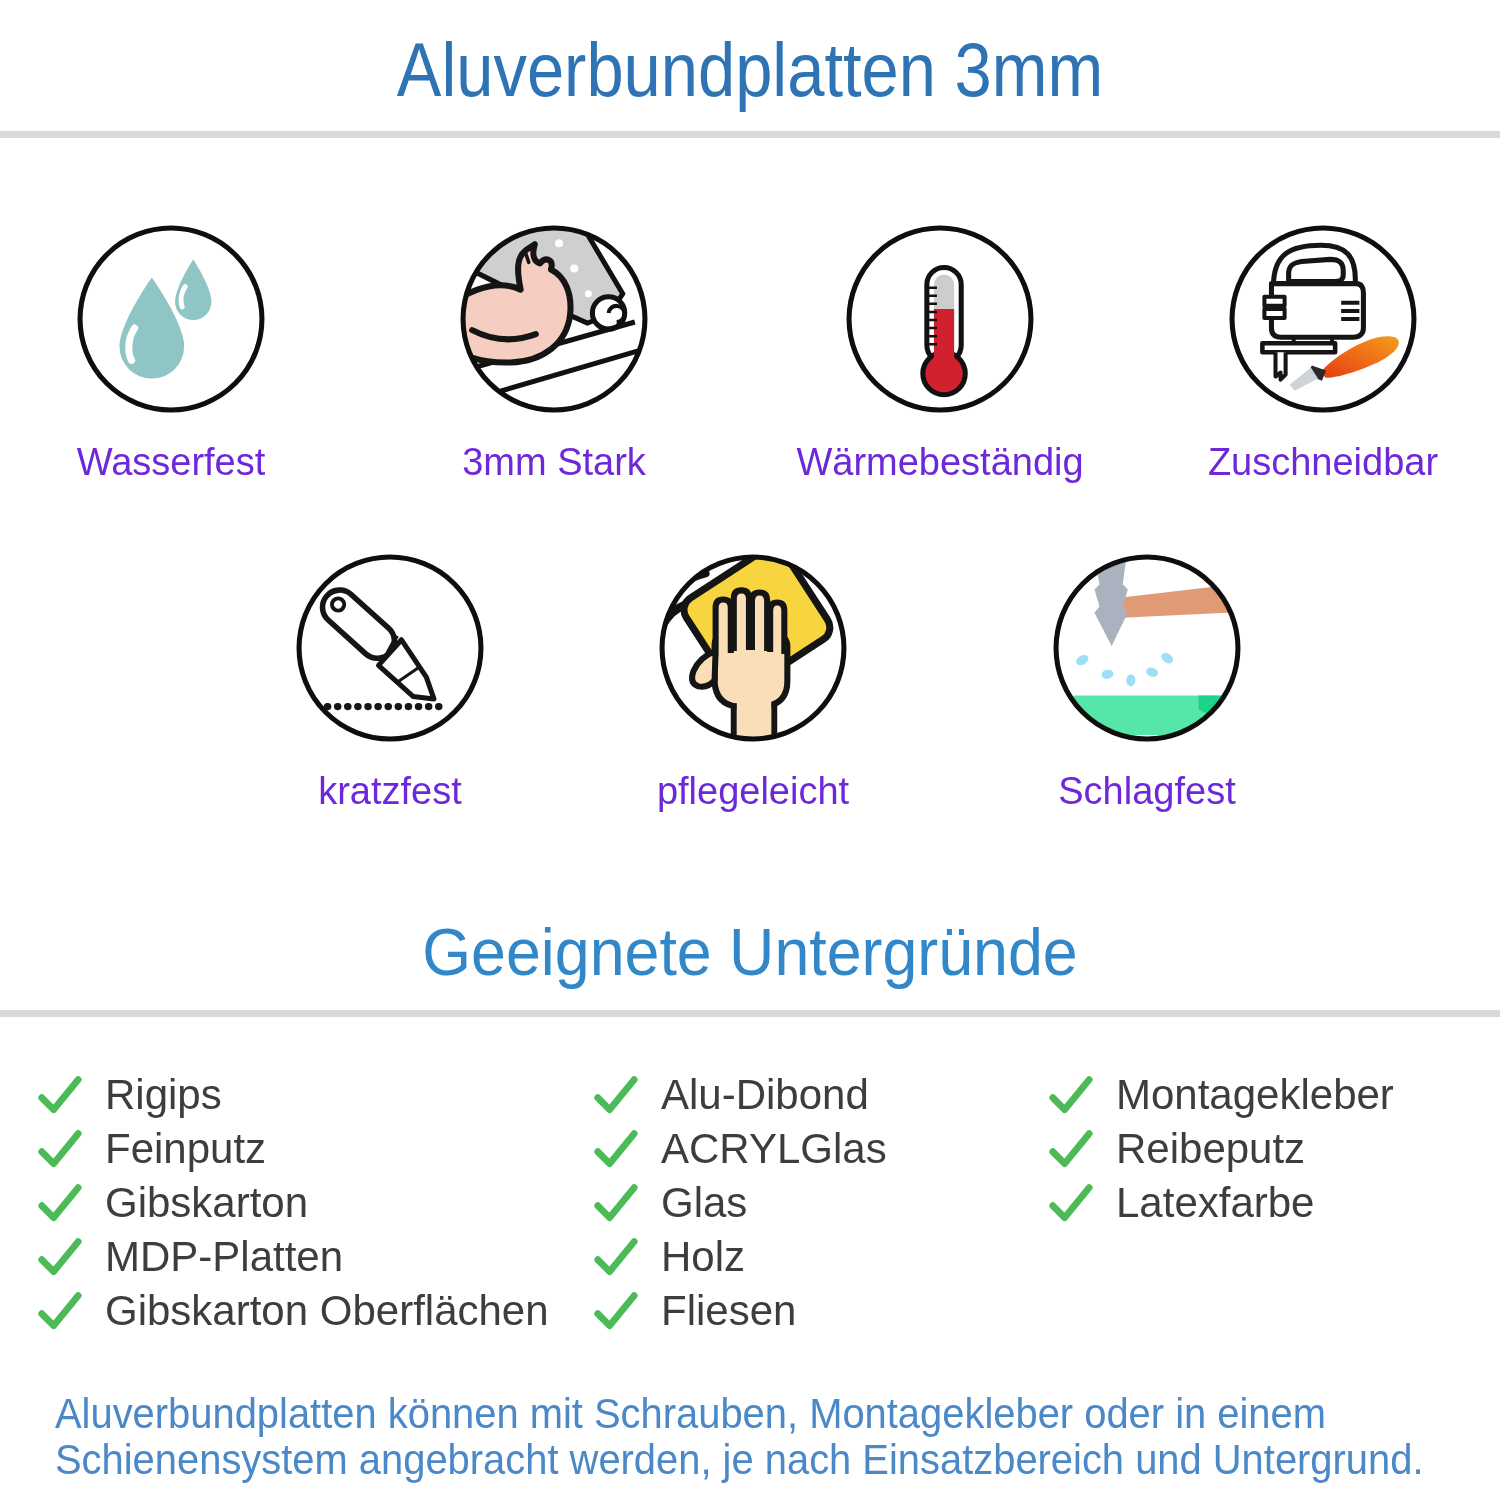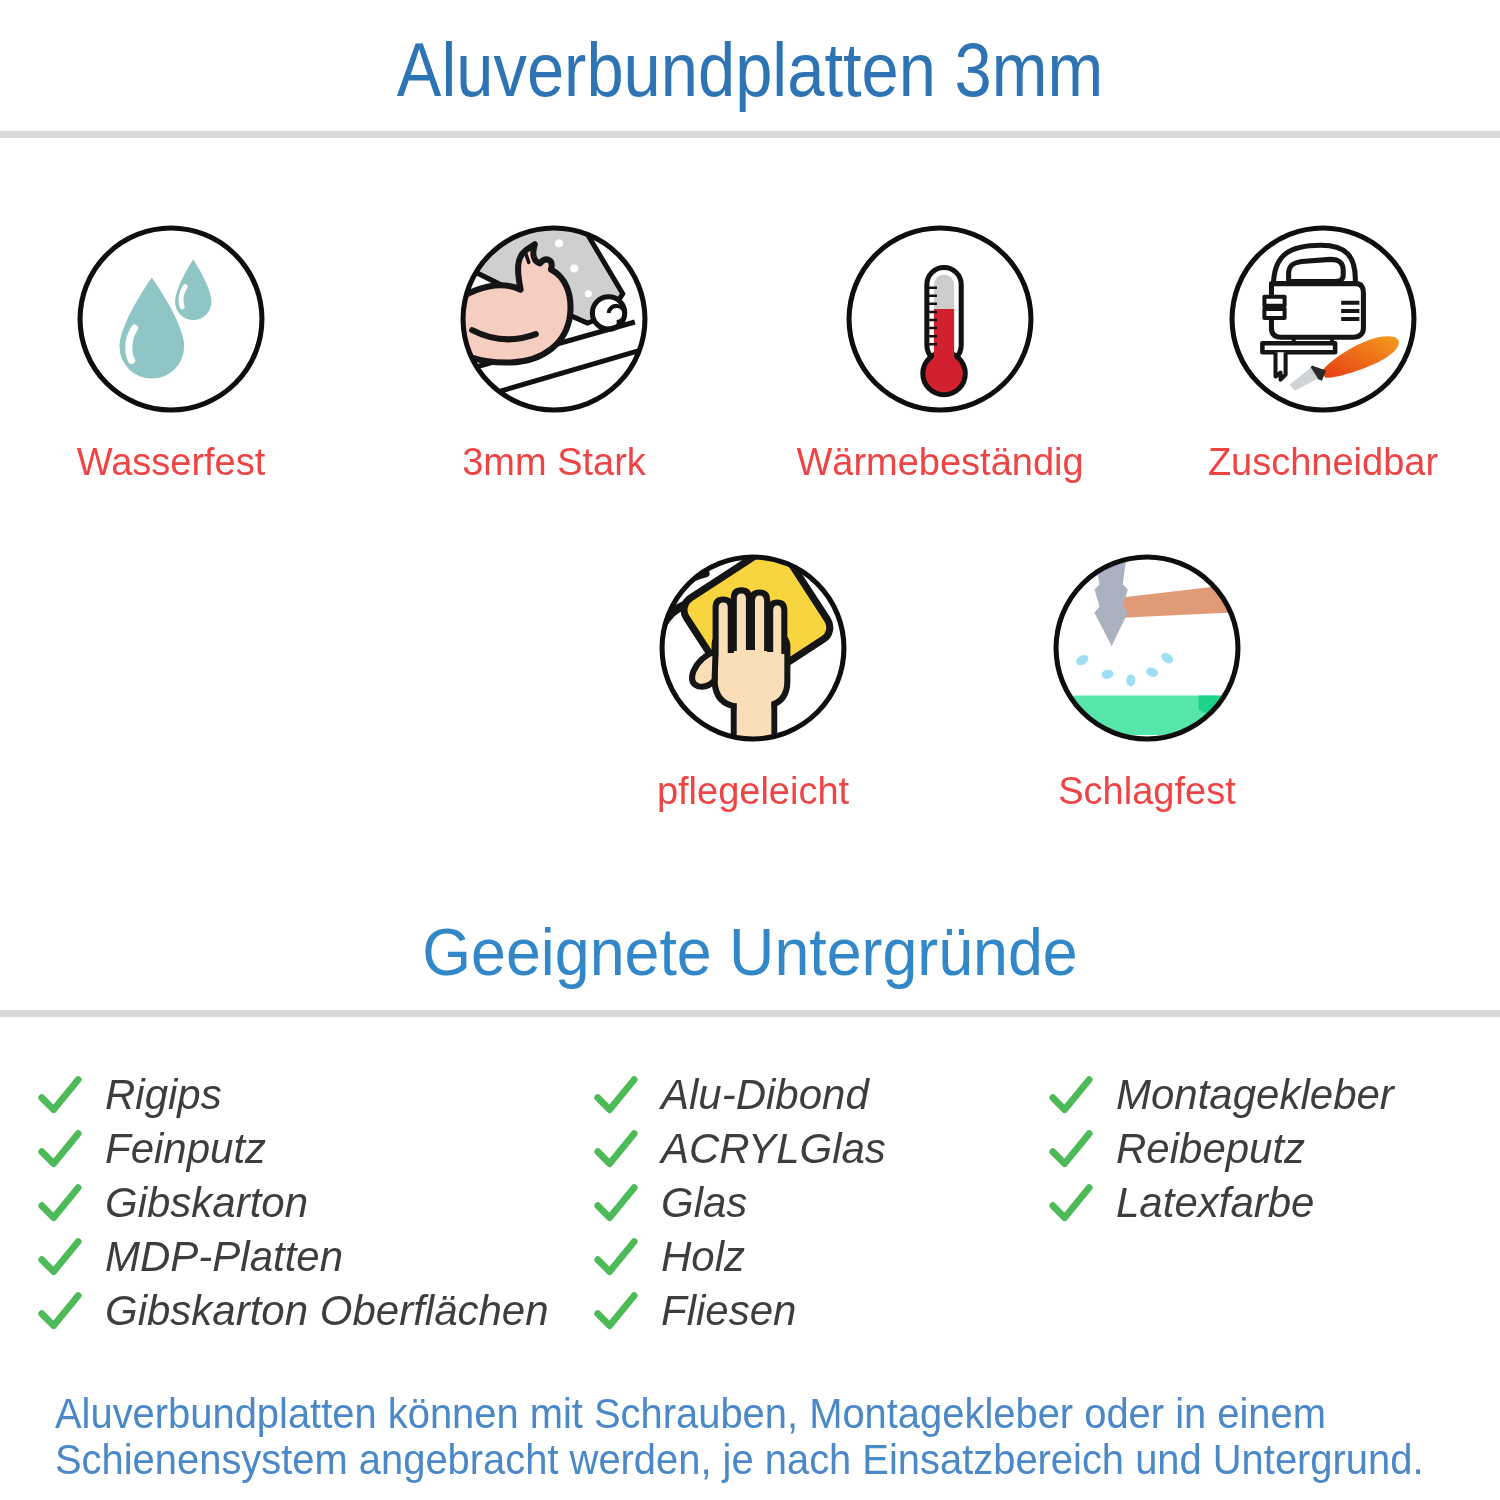--- a/index.html
+++ b/index.html
@@ -8,22 +8,22 @@
   h1,h2,div,span{margin:0;padding:0;font-weight:normal;}
   .title{position:absolute;left:0;width:100%;text-align:center;white-space:nowrap;}
   #main-title{top:26px;font-size:76px;color:#2e74b5;transform:scaleX(0.88);}
   #section2-title{top:914px;font-size:66px;color:#3187c8;transform:scaleX(0.95);}
   .divider{position:absolute;left:0;width:100%;height:7px;background:#d9d9d9;}
   .feature{position:absolute;width:360px;display:flex;flex-direction:column;align-items:center;}
   .feature.row1{top:223px;}
   .feature.row2{top:552px;}
   .icon-circle{width:192px;height:192px;}
   .icon-circle svg{width:100%;height:100%;display:block;}
-  .feature .label{margin-top:26px;font-size:38px;color:#ef4444;text-align:center;white-space:nowrap;}
-  .checkcol{position:absolute;top:1068px;font-style:italic;}
+  .feature .label{margin-top:26px;font-size:38px;color:#6d28d9;text-align:center;white-space:nowrap;}
+  .checkcol{position:absolute;top:1068px;}
   .checkrow{display:flex;align-items:center;height:54px;}
   .checkrow svg.check{width:46px;height:40px;margin-right:22px;flex:none;}
   .checkrow .txt{font-size:42px;color:#3d3d3d;white-space:nowrap;}
   .footer{position:absolute;left:55px;top:1391px;font-size:42px;line-height:46px;
           color:#4b88c7;transform:scaleX(0.95);transform-origin:left top;white-space:nowrap;}
 </style>
 </head>
 <body>
 
 <div class="page">
@@ -108,20 +108,36 @@
           <path d="M48,128 L48,152 L53,148 L53,155 L58,150 L58,128" fill="#fff" stroke-width="4"></path>
         </g>
         <path d="M94,146 C110,128 148,107 166,113 C175,117 169,128 149,138 C130,147 106,154 97,153 Z" fill="url(#kn4)"></path>
         <path d="M84,141 L98,146 L94,156 L79,150 Z" fill="#2a2a2a"></path>
         <path d="M62,160 L83,143 L90,154 L67,166 Z" fill="#cdd3d7"></path>
       </svg>
     </div>
     <div class="label">Zuschneidbar</div>
   </div>
 
+  <div class="feature row2" style="left:210px">
+    <div class="icon-circle">
+      <svg viewBox="0 0 190 190">
+        <circle cx="95" cy="95" r="90" fill="#fff" stroke="#0e0e0e" stroke-width="5"></circle>
+        <g transform="translate(40,50) rotate(42)" stroke="#151515" fill="#fff" stroke-linejoin="round">
+          <rect x="-10" y="-17" width="84" height="34" rx="17" stroke-width="5.5"></rect>
+          <circle cx="4" cy="-1" r="6" stroke-width="4"></circle>
+          <path d="M68,-17 L76,17" stroke-width="4" fill="none"></path>
+          <path d="M74,-17 L117,-6 L137,5 L120,17 L74,17 Z" stroke-width="5"></path>
+          <path d="M105,-8 L99,17" stroke-width="3" fill="none"></path>
+        </g>
+        <line x1="33" y1="153" x2="146" y2="153" stroke="#151515" stroke-width="7" stroke-linecap="round" stroke-dasharray="0.5 9.5"></line>
+      </svg>
+    </div>
+    <div class="label">kratzfest</div>
+  </div>
 
   <div class="feature row2" style="left:573px">
     <div class="icon-circle">
       <svg viewBox="0 0 190 190">
         <defs>
             <clipPath id="c6">
               <circle cx="95" cy="95" r="88"></circle>
             </clipPath>
           </defs>
         <circle cx="95" cy="95" r="90" fill="#fff"></circle>

